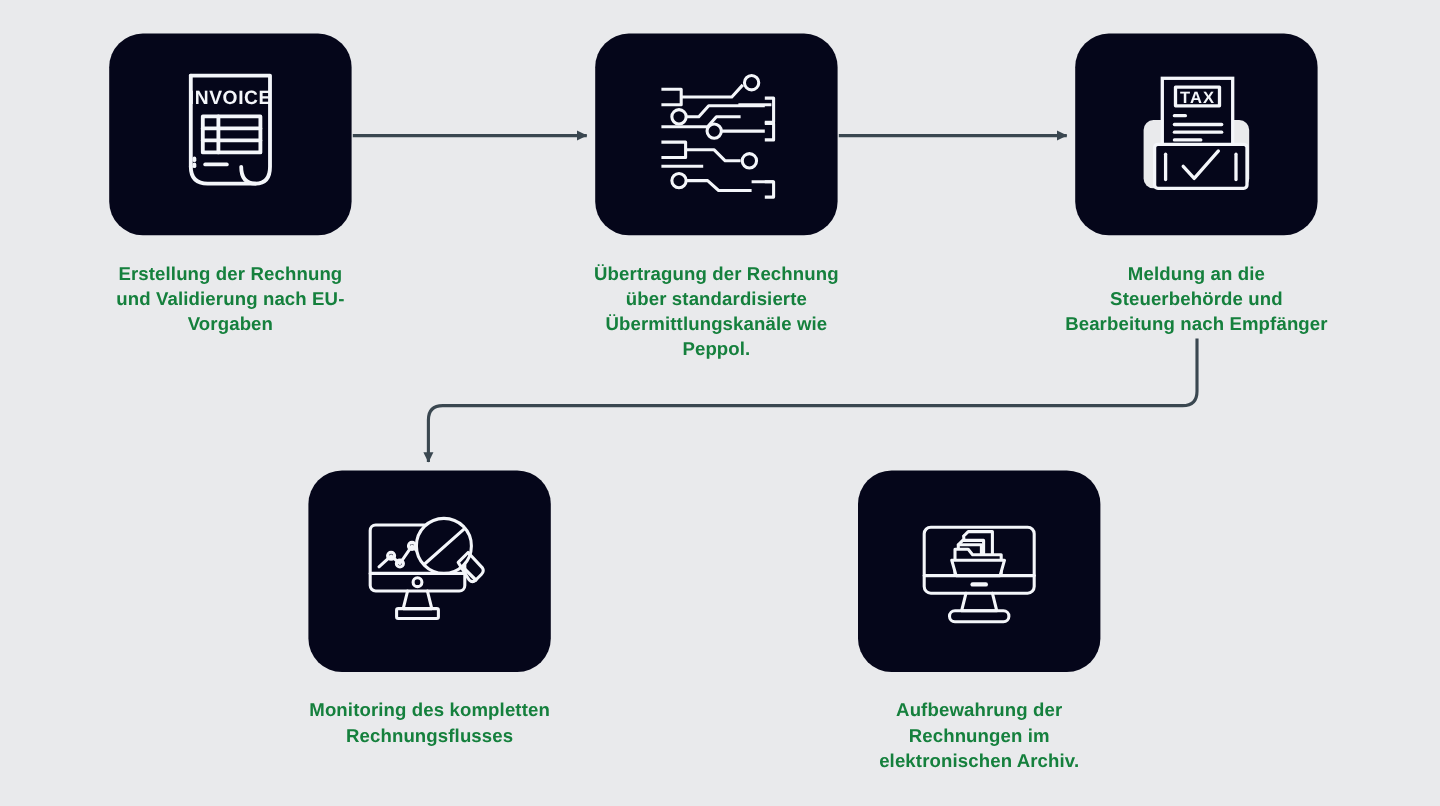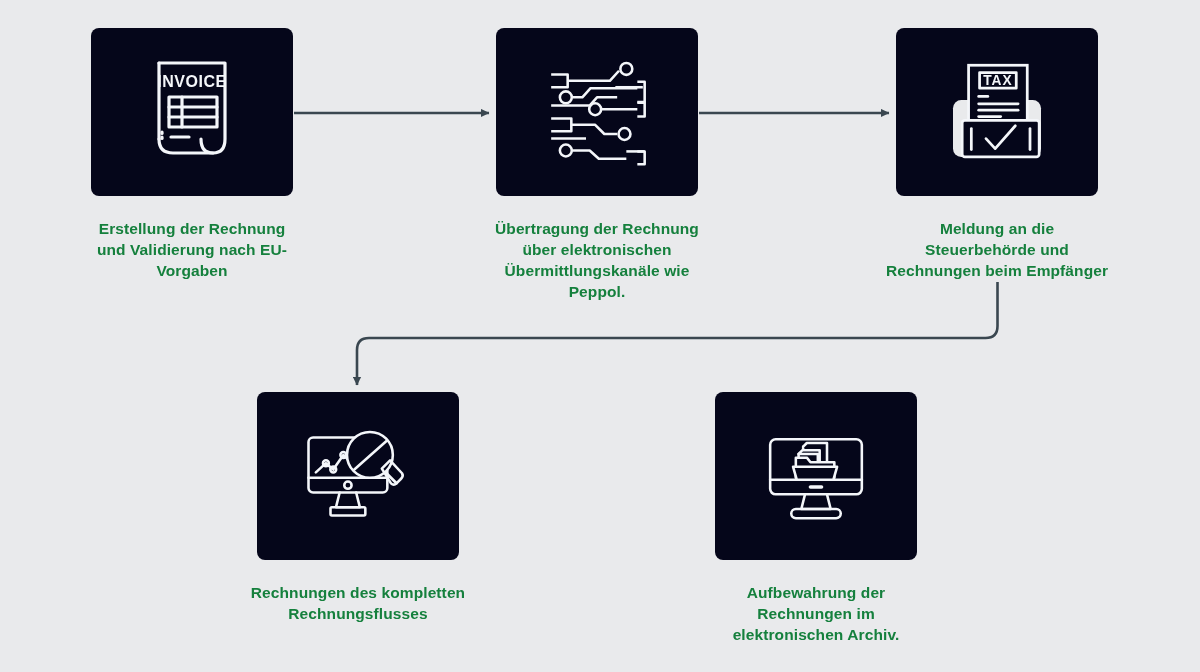--- a/index.html
+++ b/index.html
@@ -11,21 +11,21 @@
   }
   #stage{position:relative;width:1200px;height:672px;}
 
   .connectors{position:absolute;left:0;top:0;width:1200px;height:672px;pointer-events:none;}
 
   .node{position:absolute;}
   .node-box{
     position:absolute;left:0;top:0;
     width:202px;height:168px;
     background:#05061a;
-    border-radius:8px;
+    border-radius:28px;
     display:flex;align-items:center;justify-content:center;
   }
   .node-icon{width:110px;height:118px;display:block;}
   .node-label{
     position:absolute;
     left:-24px;width:250px;
     top:190px;
     text-align:center;
     color:#15803d;
     font-size:15.5px;
@@ -115,21 +115,21 @@
           <circle cx="26" cy="101" r="6.5"></circle>
           <path d="M33,101 L52,101 L62,110 L92,110"></path>
           <path d="M92,102 L112,102 L112,118 L92,118" opacity="0"></path>
           <path d="M92,102 L112,102"></path>
           <path d="M92,110 L92,102" opacity="0"></path>
           <path d="M104,102 L112,102 L112,116 L104,116"></path>
         </g>
       </svg>
     </div>
     <div class="node-label">Übertragung der Rechnung
-über elektronischen
+über standardisierte
 Übermittlungskanäle wie
 Peppol.</div>
   </div>
 
   <div class="node" style="left:896px;top:28px;">
     <div class="node-box">
       <svg class="node-icon" viewBox="0 0 120 118">
 
         <rect x="12" y="46" width="96" height="62" rx="9" fill="#e9eaec" stroke="none"></rect>
 
@@ -146,21 +146,21 @@
         <rect x="22" y="68" width="84" height="40" rx="3" fill="#05061a" stroke="#f4f6fa" stroke-width="3"></rect>
         <g fill="none" stroke="#f4f6fa" stroke-width="3" stroke-linecap="round" stroke-linejoin="round">
           <line x1="32" y1="77" x2="32" y2="100"></line>
           <line x1="96" y1="77" x2="96" y2="100"></line>
           <path d="M48,88 L58,99 L80,74"></path>
         </g>
       </svg>
     </div>
     <div class="node-label wide">Meldung an die
 Steuerbehörde und
-Rechnungen beim Empfänger</div>
+Bearbeitung nach Empfänger</div>
   </div>
 
   <div class="node" style="left:257px;top:392px;">
     <div class="node-box">
       <svg class="node-icon" viewBox="0 0 120 112">
         <g fill="none" stroke="#f4f6fa" stroke-width="2.8" stroke-linecap="round" stroke-linejoin="round">
 
           <rect x="6" y="14" width="86" height="60" rx="5"></rect>
           <line x1="6" y1="58" x2="92" y2="58"></line>
           <circle cx="49" cy="66" r="4"></circle>
@@ -174,21 +174,21 @@
           <circle cx="44" cy="33" r="3.2"></circle>
           <circle cx="55" cy="44" r="3.2"></circle>
 
           <circle cx="73" cy="33" r="25" fill="#05061a"></circle>
           <path d="M56,49 L92,17"></path>
           <path d="M90,52 L102,64" stroke-width="3"></path>
           <path d="M86,48 L95,39 L108,53 Q110,56 107,59 L102,64 Q99,67 96,64 Z"></path>
         </g>
       </svg>
     </div>
-    <div class="node-label wide">Rechnungen des kompletten
+    <div class="node-label wide">Monitoring des kompletten
 Rechnungsflusses</div>
   </div>
 
   <div class="node" style="left:715px;top:392px;">
     <div class="node-box">
       <svg class="node-icon" viewBox="0 0 120 112">
         <g fill="none" stroke="#f4f6fa" stroke-width="2.8" stroke-linecap="round" stroke-linejoin="round">
 
           <rect x="10" y="16" width="100" height="60" rx="6"></rect>
           <line x1="10" y1="60" x2="110" y2="60"></line>

